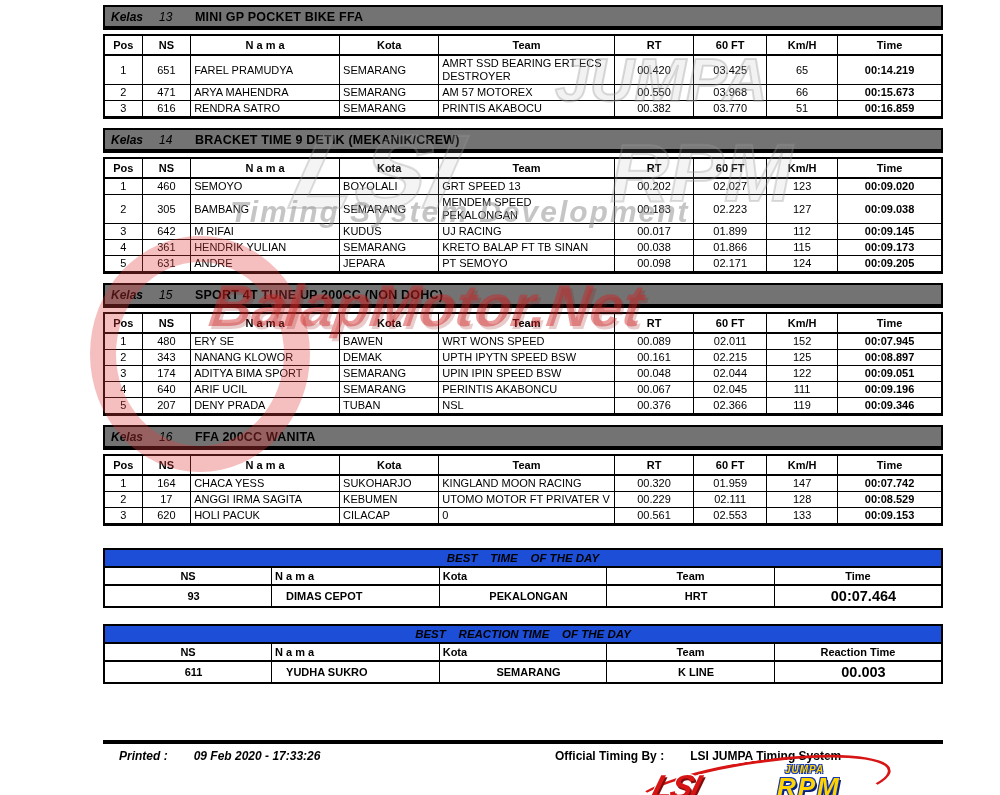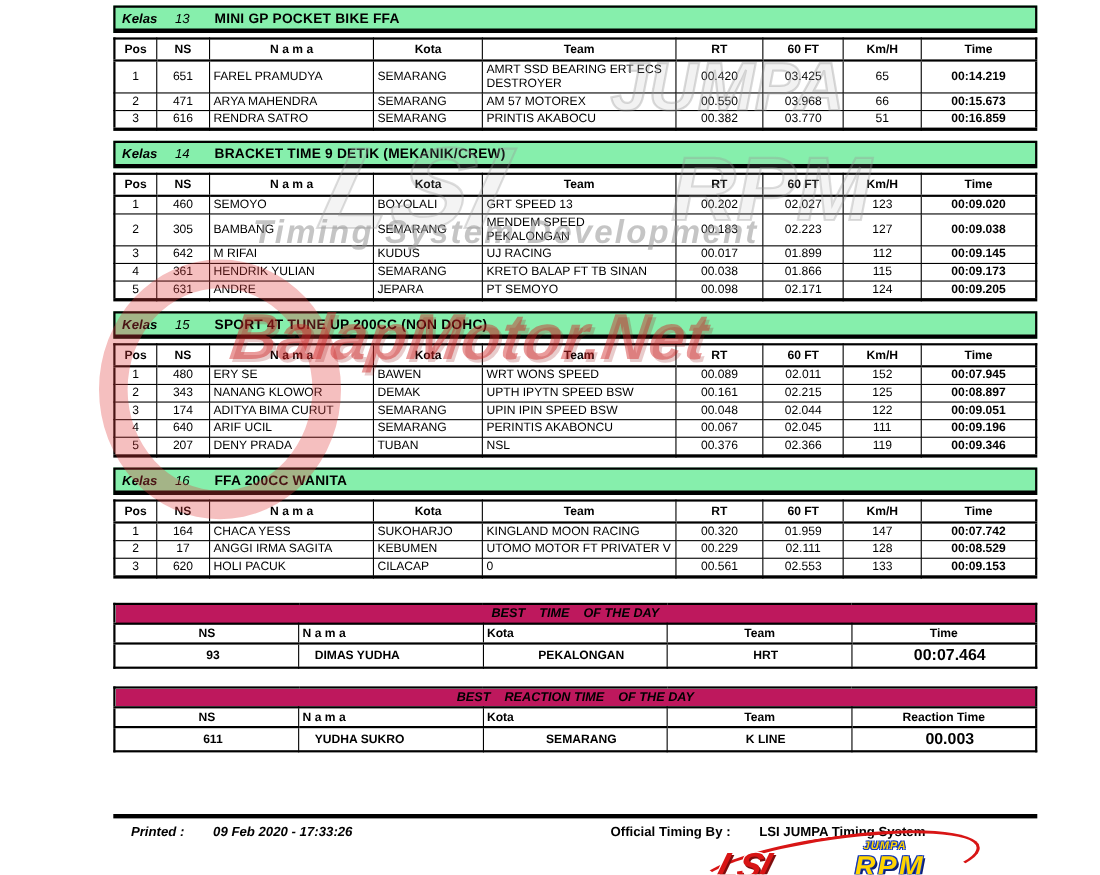--- a/index.html
+++ b/index.html
@@ -2,42 +2,42 @@
 <html><head>
 <meta charset="utf-8">
 <style>
   html,body{margin:0;padding:0;background:#ffffff;}
   .page{position:relative;width:1000px;height:795px;background:#ffffff;
         font-family:"Liberation Sans", sans-serif;color:#000;overflow:hidden;}
   .content{position:absolute;left:103px;top:5px;width:840px;z-index:1;}
 
   
   .klass{margin-bottom:9px;}
-  .kbar{height:19px;background:#86efac;border:2px solid #000;border-bottom-width:4px;
+  .kbar{height:19px;background:#737373;border:2px solid #000;border-bottom-width:4px;
         display:flex;align-items:center;font-size:12px;}
   .kbar .kl{font-style:italic;font-weight:bold;margin-left:6px;width:48px;}
   .kbar .kn{font-style:italic;font-weight:normal;width:36px;text-align:left;}
   .kbar .kt{font-weight:bold;font-size:12.5px;letter-spacing:.2px;}
   table{width:100%;border-collapse:collapse;table-layout:fixed;margin-top:4px;
         border:2px solid #000;border-bottom-width:3px;background:transparent;}
   th,td{border:1px solid #000;font-size:11px;line-height:13px;padding:1px 3px;overflow:hidden;}
   th{font-weight:bold;height:16px;text-align:center;border-bottom:2px solid #000;}
   td{height:13px;}
   td.ac{text-align:center;}
   td.al{text-align:left;}
   td.tm{font-weight:bold;}
   td.c4{white-space:pre-line;}
   .c0{width:4%;} .c1{width:5.4%;} .c2{width:18.3%;} .c3{width:11.9%;} .c4{width:21.7%;}
   .c5{width:9.4%;} .c6{width:8.5%;} .c7{width:8.3%;} .c8{width:12.5%;}
 
   
   .best{margin-top:16px;}
   .best:first-of-type{margin-top:22px;}
   .best table{margin-top:0;border-bottom-width:2px;}
-  .best .btitle{background:#be185d;font-style:italic;font-weight:bold;font-size:11.5px;
+  .best .btitle{background:#1d4ed8;font-style:italic;font-weight:bold;font-size:11.5px;
         height:14px;white-space:pre;border-bottom:2px solid #000;}
   .best th{border-bottom:2px solid #000;height:14px;}
   .best td{height:18px;font-weight:bold;padding-left:14px;}
   .best td.big{font-size:14.5px;}
   .b0{width:9.4%;} .b1{width:18.5%;} .b2{width:19.1%;} .b3{width:34.7%;} .b4{width:18.3%;}
   .best th.hl{text-align:left;}
 
   
   .footer{position:relative;border-top:4px solid #000;margin-top:56px;height:112px;}
   .printed{position:absolute;left:16px;top:5px;font-size:12px;font-style:italic;font-weight:bold;}
@@ -272,21 +272,21 @@
                 <td class="c3 al">DEMAK</td>
                 <td class="c4 al c4">UPTH IPYTN SPEED BSW</td>
                 <td class="c5 ac">00.161</td>
                 <td class="c6 ac">02.215</td>
                 <td class="c7 ac">125</td>
                 <td class="c8 ac tm">00:08.897</td>
               </tr>
               <tr>
                 <td class="c0 ac">3</td>
                 <td class="c1 ac">174</td>
-                <td class="c2 al">ADITYA BIMA CURUT</td>
+                <td class="c2 al">ADITYA BIMA SPORT</td>
                 <td class="c3 al">SEMARANG</td>
                 <td class="c4 al c4">UPIN IPIN SPEED BSW</td>
                 <td class="c5 ac">00.048</td>
                 <td class="c6 ac">02.044</td>
                 <td class="c7 ac">122</td>
                 <td class="c8 ac tm">00:09.051</td>
               </tr>
               <tr>
                 <td class="c0 ac">4</td>
                 <td class="c1 ac">640</td>
@@ -383,21 +383,21 @@
                 <th class="b0 ">NS</th>
                 <th class="b1 hl">N a m a</th>
                 <th class="b2 hl">Kota</th>
                 <th class="b3 ">Team</th>
                 <th class="b4 ">Time</th>
               </tr>
       </thead>
       <tbody>
               <tr>
                 <td class="b0 ac">93</td>
-                <td class="b1 al">DIMAS YUDHA</td>
+                <td class="b1 al">DIMAS CEPOT</td>
                 <td class="b2 ac">PEKALONGAN</td>
                 <td class="b3 ac">HRT</td>
                 <td class="b4 ac big">00:07.464</td>
               </tr>
             </tbody>
     </table>
   </section>
 
   <section class="best">
     <table>

